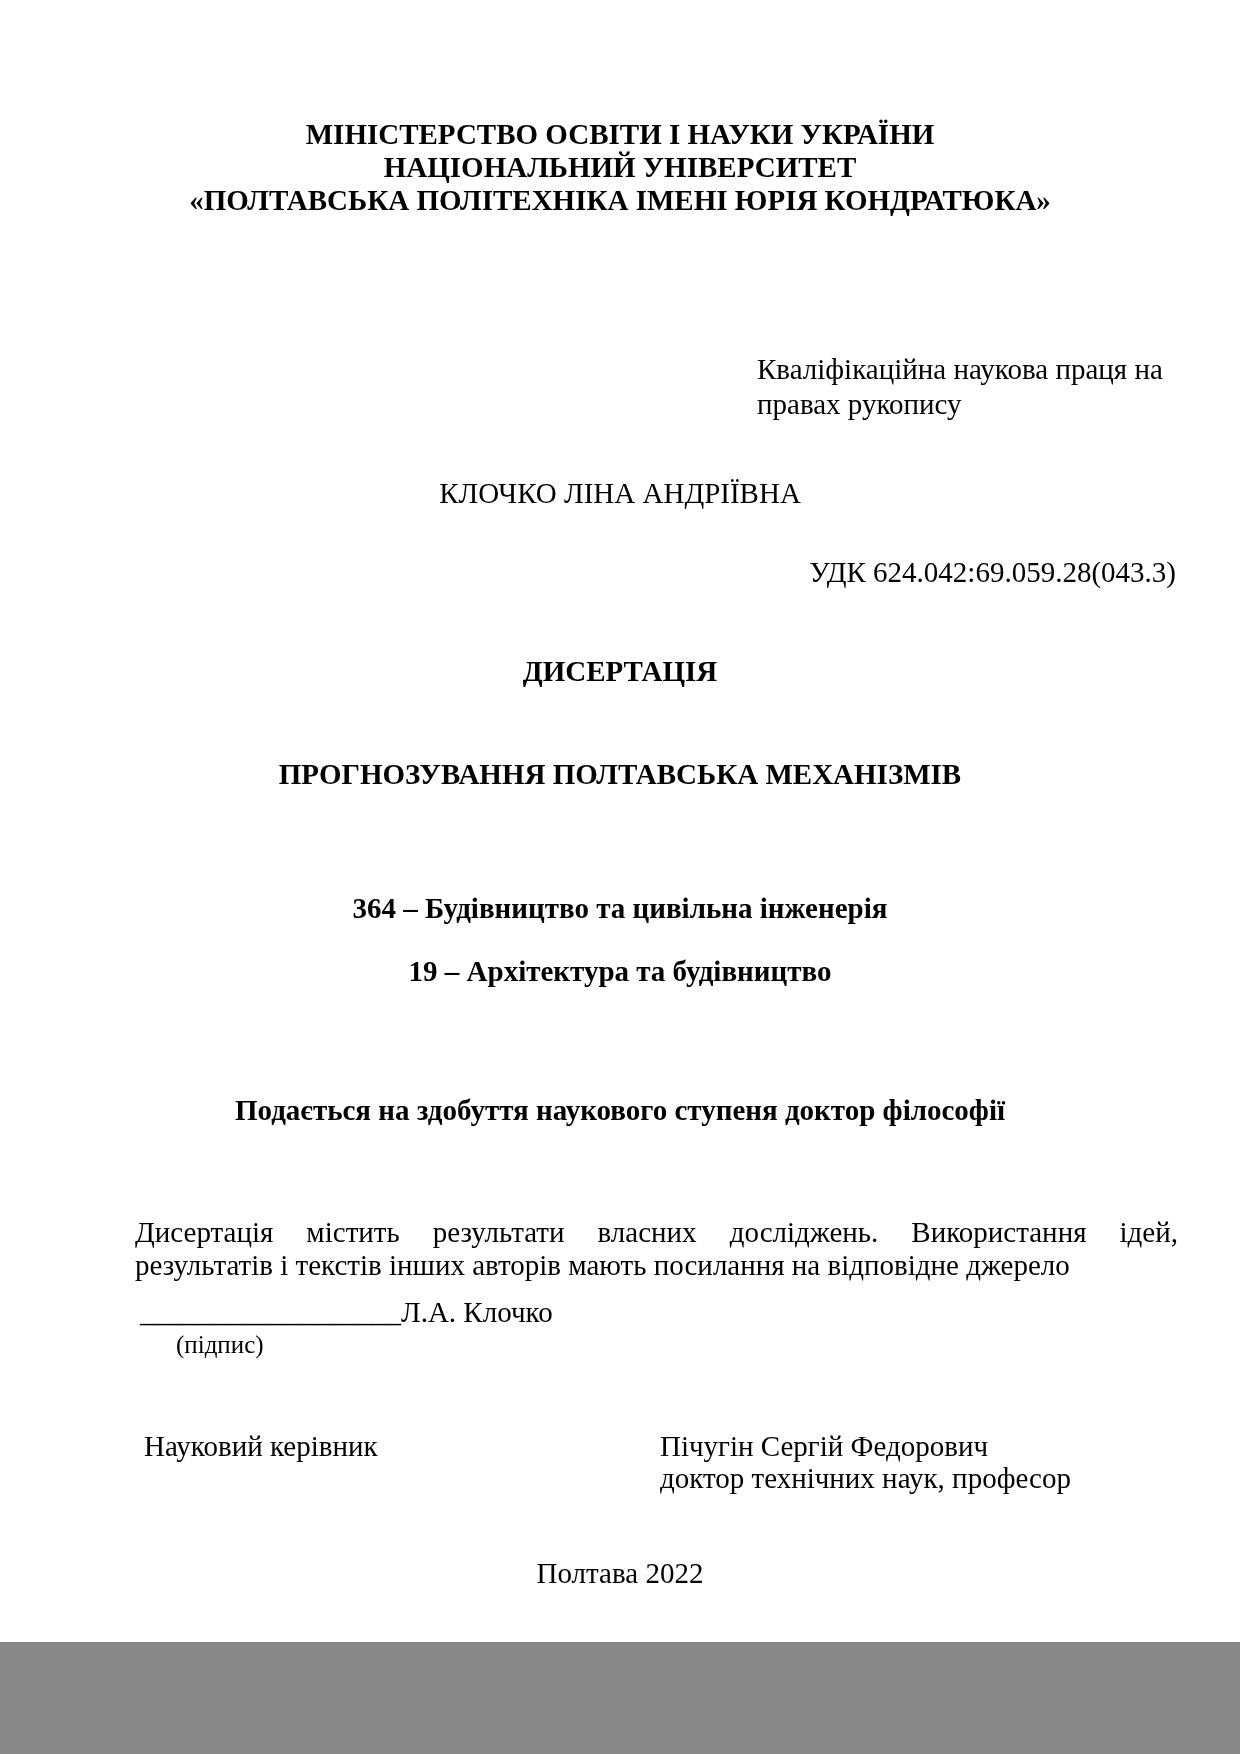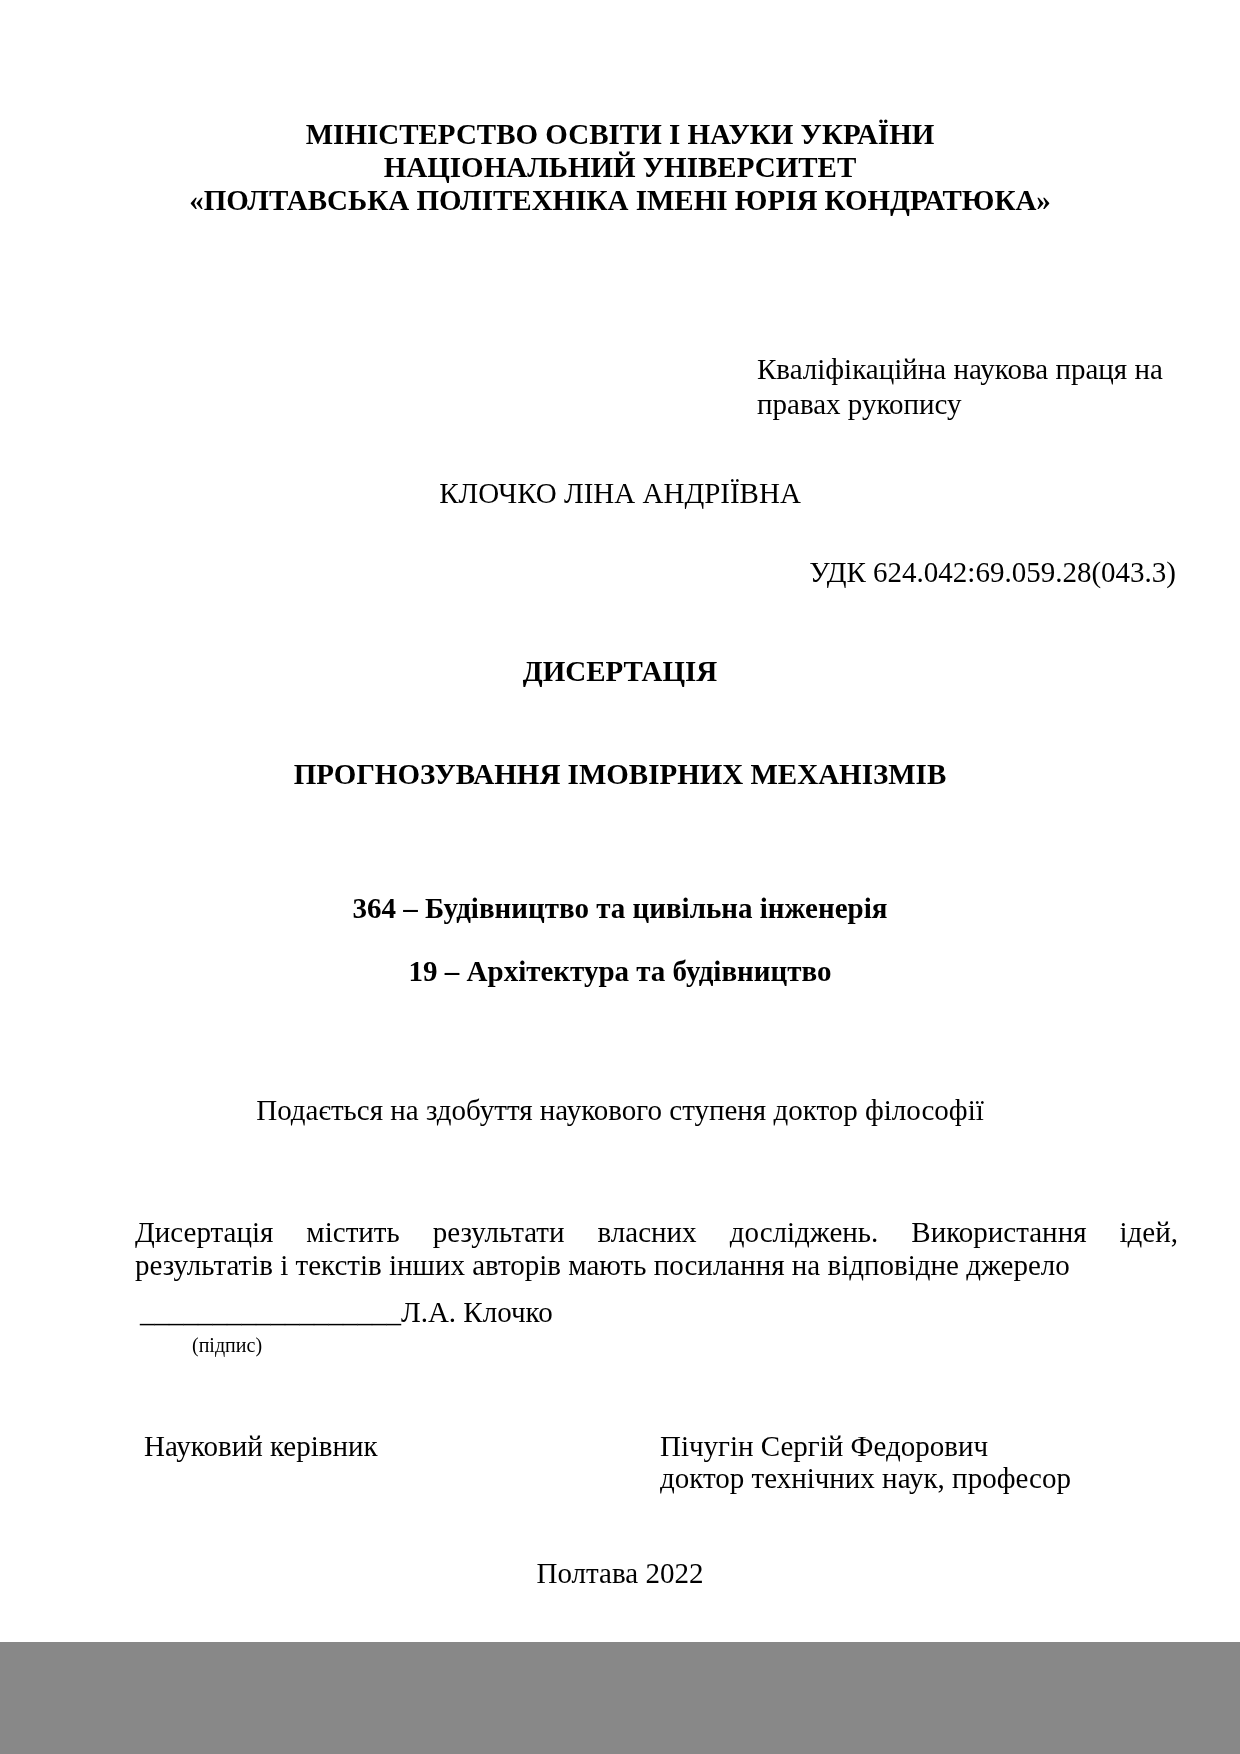--- a/index.html
+++ b/index.html
@@ -24,26 +24,26 @@
   .bold { font-weight: bold; }
 
   .ministry-header { top: 118px; line-height: 33px; }
   .qual-note { top: 352px; left: 757px; line-height: 35px; text-align: left; }
   .author-name { top: 477px; }
   .udk-line { top: 556px; right: 64px; text-align: right; }
   .doc-type { top: 655px; }
   .diss-title { top: 758px; line-height: 32px; }
   .specialty-1 { top: 892px; }
   .specialty-2 { top: 955px; }
-  .submission-line { top: 1094px; }
+  .submission-line { top: 1094px; font-weight: bold; }
   .declaration { top: 1196px; left: 135px; right: 62px; line-height: 33px; }
   .declaration .just { text-align: justify; text-align-last: justify; margin-top: 20px; }
   .declaration .rest { text-align: left; }
   .signature-row { top: 1296px; left: 140px; white-space: nowrap; }
-  .signature-caption { top: 1334px; left: 192px; font-size: 20px; line-height: 22px; }
+  .signature-caption { top: 1334px; left: 176px; font-size: 25px; line-height: 22px; }
   .supervisor-label { top: 1430px; left: 144px; }
   .supervisor-block { top: 1430px; left: 620px; line-height: 32px; text-align: left; margin-left: 40px; }
   .city-year { top: 1557px; }
 </style>
 </head>
 <body>
 
 <div class="page">
 
   <div class="abs center bold ministry-header">
@@ -57,21 +57,21 @@
     <div>правах рукопису</div>
   </div>
 
   <div class="abs center author-name">КЛОЧКО ЛІНА АНДРІЇВНА</div>
 
   <div class="abs udk-line">УДК 624.042:69.059.28(043.3)</div>
 
   <div class="abs center bold doc-type">ДИСЕРТАЦІЯ</div>
 
   <div class="abs center bold diss-title">
-    <div>ПРОГНОЗУВАННЯ ІМОВІРНИХ МЕХАНІЗМІВ</div>
+    <div>ПРОГНОЗУВАННЯ ПОЛТАВСЬКА МЕХАНІЗМІВ</div>
   </div>
 
   <div class="abs center bold specialty-1">364 – Будівництво та цивільна інженерія</div>
 
   <div class="abs center bold specialty-2">19 – Архітектура та будівництво</div>
 
   <div class="abs center submission-line">Подається на здобуття наукового ступеня доктор філософії</div>
 
   <div class="abs declaration">
     <div class="just">Дисертація містить результати власних досліджень. Використання ідей,</div>

